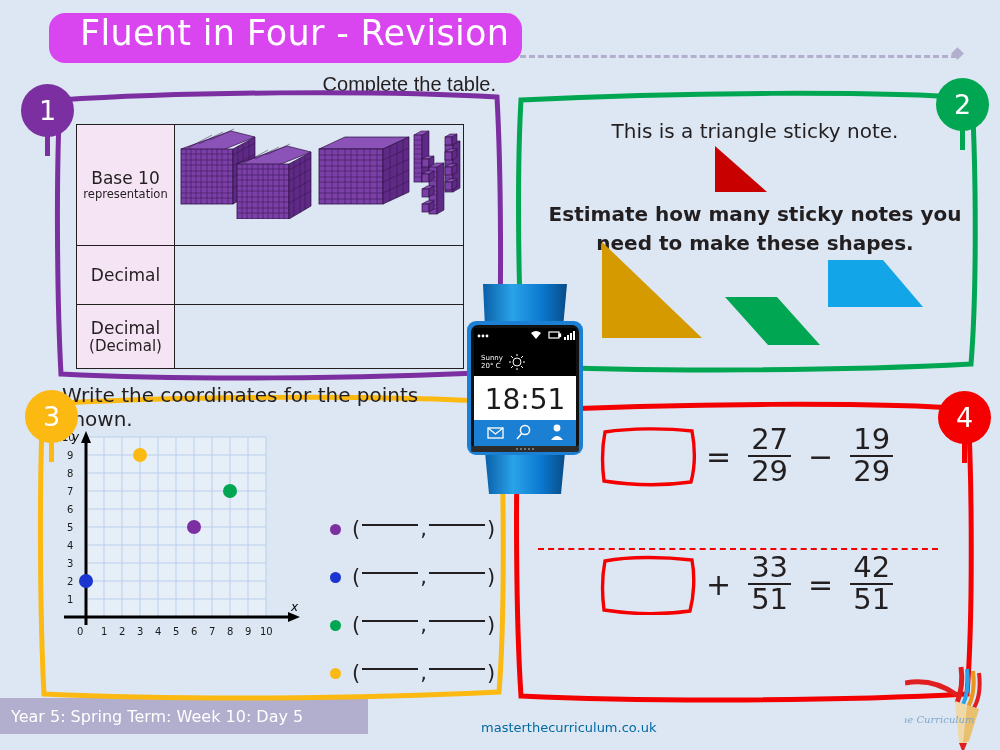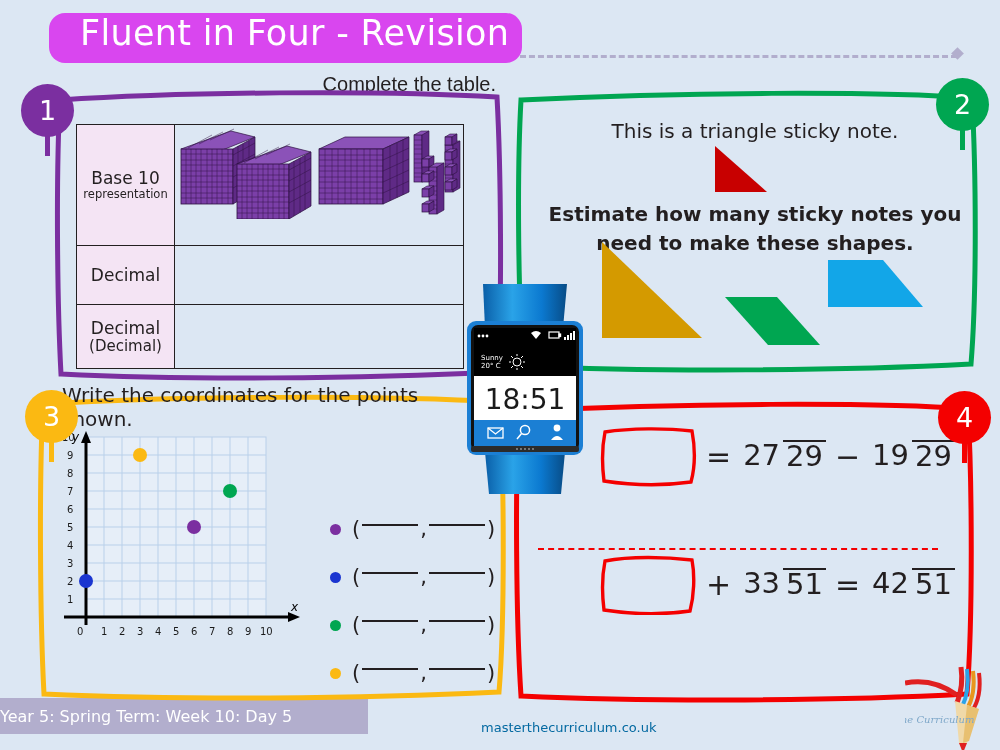--- a/index.html
+++ b/index.html
@@ -123,42 +123,42 @@
   #s4-wrap { position: absolute; left: 600px; top: 425px; z-index: 3; }
   .eq-row { display: flex; align-items: center; }
   .eq-box {
     width: 97px; height: 62px; flex: none;
   }
   .op {
     font-size: 30px; color: #231f20; margin: 0 9px;
     font-family: "DejaVu Sans", sans-serif;
   }
   .frac {
-    display: inline-flex; flex-direction: row; align-items: center;
-    font-size: 29px; color: #231f20; margin: 0 0; line-height: 1.03;
+    display: inline-flex; flex-direction: column; align-items: center;
+    font-size: 29px; color: #231f20; margin: 0 8px; line-height: 1.03;
     font-family: "DejaVu Sans", sans-serif;
   }
   .frac .num { padding: 0 3px; }
   .frac .den { padding: 0 3px; border-top: 2.4px solid #231f20; }
   #eq-divider {
     position: absolute; left: 538px; top: 548px; width: 400px; height: 0;
     border-top: 2.6px dashed #f40000; z-index: 3;
   }
 
   
   #watch { position: absolute; left: 455px; top: 280px; z-index: 10; }
 
   
   #footer-bar {
     position: absolute; left: 0; top: 698px;
     width: 368px; height: 36px; background: #b2aecd;
     display: flex; align-items: center;
   }
   #footer-text {
-    color: #ffffff; font-size: 16px; padding-left: 0;
+    color: #ffffff; font-size: 16px; padding-left: 11px;
     font-family: "DejaVu Sans", sans-serif;
   }
   #footer-url {
     position: absolute; left: 455px; top: 720px;
     font-size: 13px; color: #0369a1;
     font-family: "DejaVu Sans", sans-serif;
     margin-left: 26px;
   }
   #footer-logo { position: absolute; left: 905px; top: 665px; z-index: 4; }
 </style>

